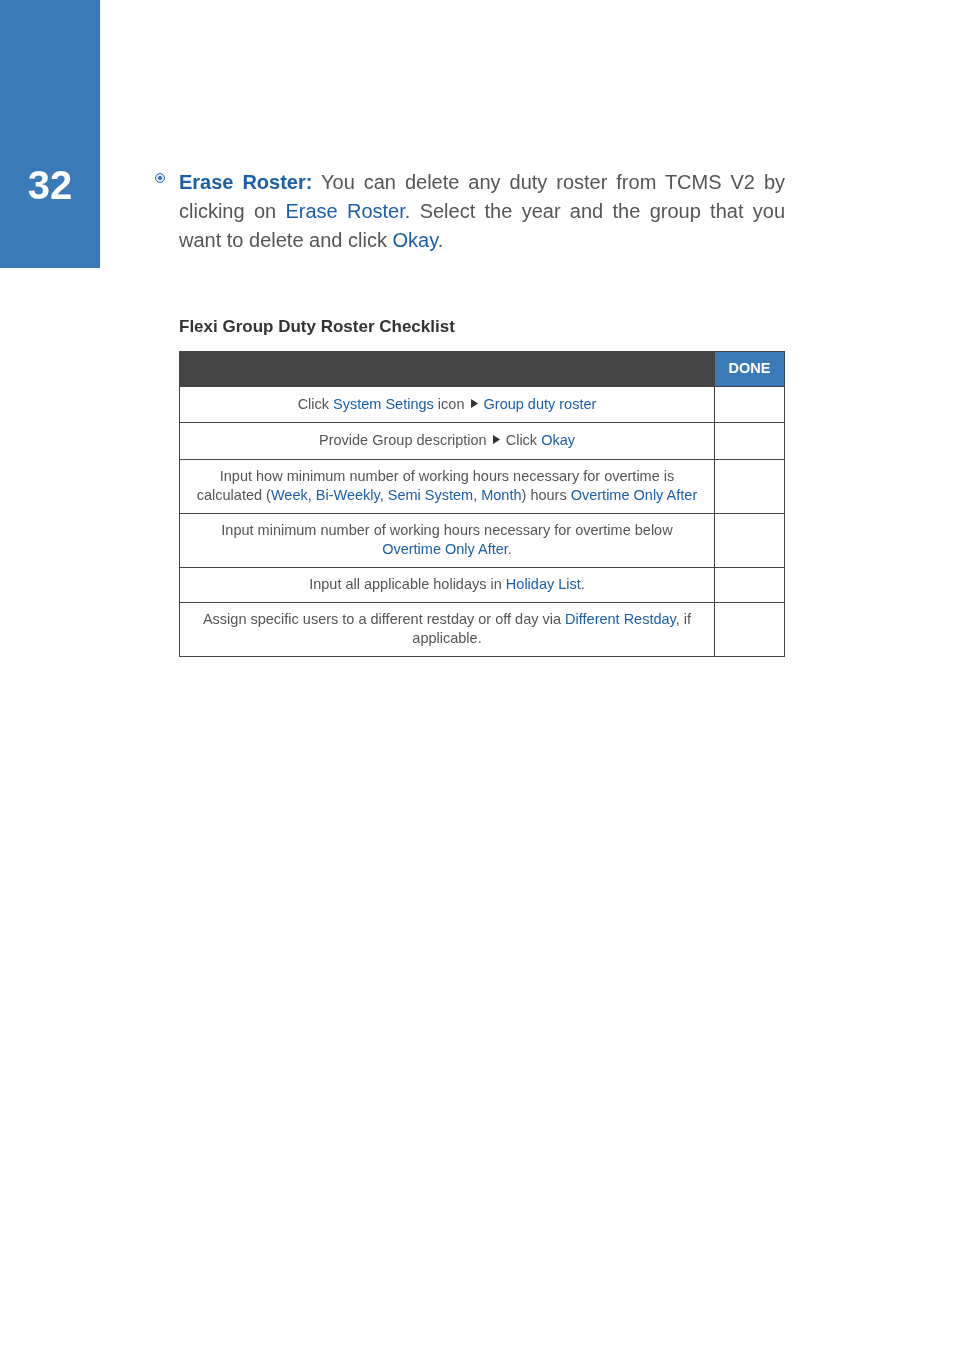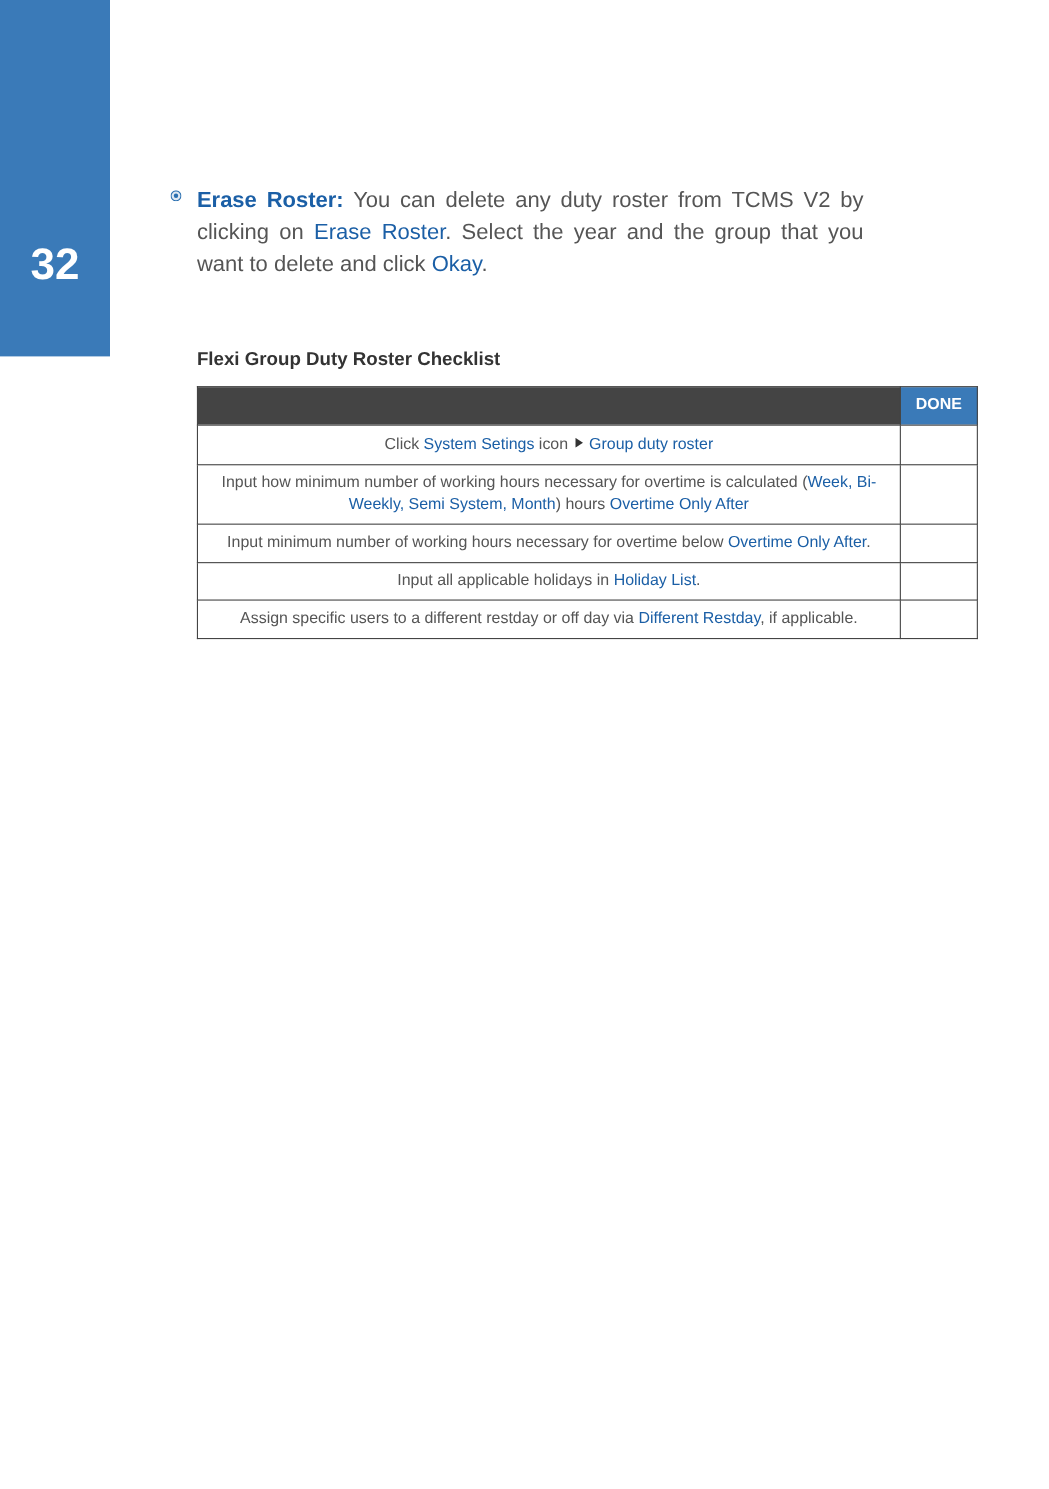--- a/index.html
+++ b/index.html
@@ -9,21 +9,21 @@
     width: 954px;
     height: 1354px;
     position: relative;
     color: #555;
   }
   .page-number-box {
     position: absolute;
     top: 0;
     left: 0;
     width: 100px;
-    height: 324px;
+    height: 268px;
     background: #3a7ab8;
     display: flex;
     align-items: flex-end;
     justify-content: center;
     padding-bottom: 60px;
   }
   .page-number {
     color: #fff;
     font-size: 40px;
     font-weight: bold;
@@ -55,21 +55,21 @@
   .section-heading {
     margin-top: 62px;
     font-size: 17px;
     font-weight: bold;
     color: #333;
     margin-bottom: 14px;
     padding-left: 24px;
   }
   table.checklist {
     border-collapse: collapse;
-    width: 710px;
+    width: 606px;
     margin-left: 24px;
     font-size: 14.5px;
     color: #555;
   }
   table.checklist th, table.checklist td {
     border: 1px solid #444;
     padding: 7px 10px;
     text-align: center;
     vertical-align: top;
     line-height: 1.35;
@@ -129,20 +129,28 @@
       <tr>
         <td>
           <span>Click </span><span class="link-blue">System Setings</span><span> icon </span><span class="tri"><svg width="7" height="9" viewBox="0 0 7 9">
                 <polygon points="0,0 7,4.5 0,9" fill="#333"></polygon>
               </svg></span> <span class="link-blue">Group duty roster</span>
         </td>
         <td></td>
       </tr>
       <tr>
         <td>
+          <span>Provide Group description </span><span class="tri"><svg width="7" height="9" viewBox="0 0 7 9">
+                <polygon points="0,0 7,4.5 0,9" fill="#333"></polygon>
+              </svg></span><span> Click </span><span class="link-blue">Okay</span>
+        </td>
+        <td></td>
+      </tr>
+      <tr>
+        <td>
           <span>Input how minimum number of working hours necessary for overtime is calculated (</span><span class="link-blue">Week, Bi-Weekly, Semi System, Month</span><span>) hours </span><span class="link-blue">Overtime Only After</span>
         </td>
         <td></td>
       </tr>
       <tr>
         <td>
           <span>Input minimum number of working hours necessary for overtime below </span><span class="link-blue">Overtime Only After</span><span>.</span>
         </td>
         <td></td>
       </tr>

